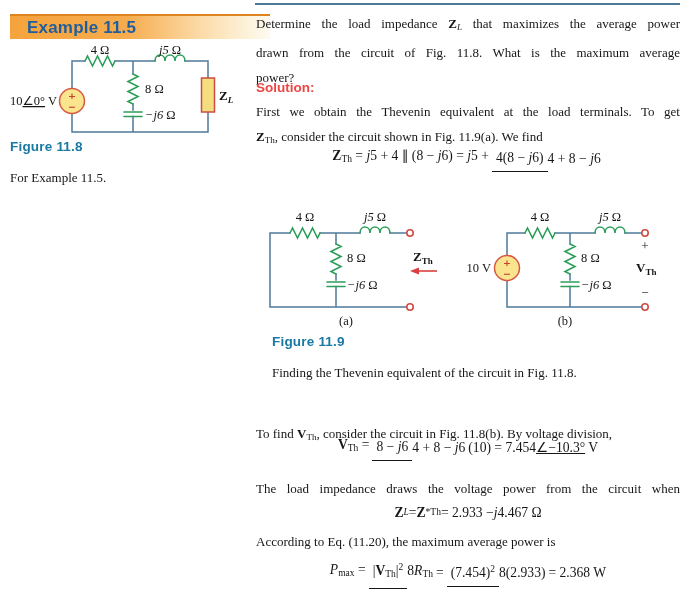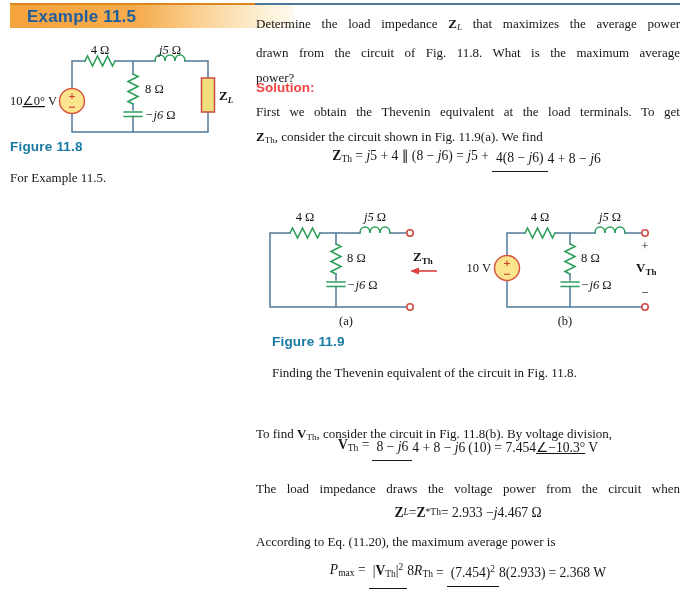--- a/index.html
+++ b/index.html
@@ -7,21 +7,21 @@
         font-family:"Liberation Serif",serif;color:#161616;}
 
   
   .b{font-weight:bold}
   .i{font-style:italic}
   .u{text-decoration:underline}
   .sb{font-size:70%;vertical-align:-0.22em}
   .sp{font-size:70%;vertical-align:0.5em}
 
   
-  .banner{position:absolute;left:10px;top:3px;width:284px;height:23px;
+  .banner{position:absolute;left:10px;top:14px;width:260px;height:23px;
           border-top:2px solid #DD861F;
           background:linear-gradient(to right,#F5A33C 0%,#F6AC4E 45%,#FBD9A4 72%,#FDF3DC 92%,#FEFAF0 100%);
           display:flex;align-items:center;}
   .banner .t{margin-left:17px;font-family:"Liberation Sans",sans-serif;font-weight:bold;
              font-size:17px;color:#1E5E9E;letter-spacing:0.2px;}
 
   
   .toprule{position:absolute;left:255px;top:3px;width:425px;height:0;border-top:2px solid #4E7898;}
 
   

